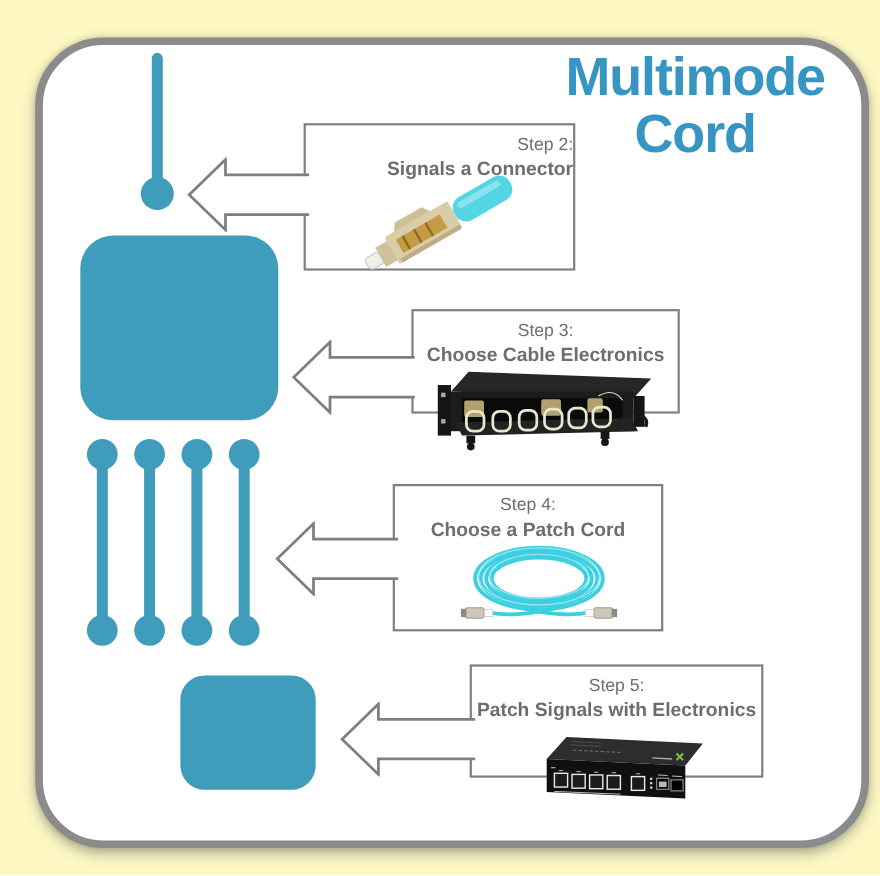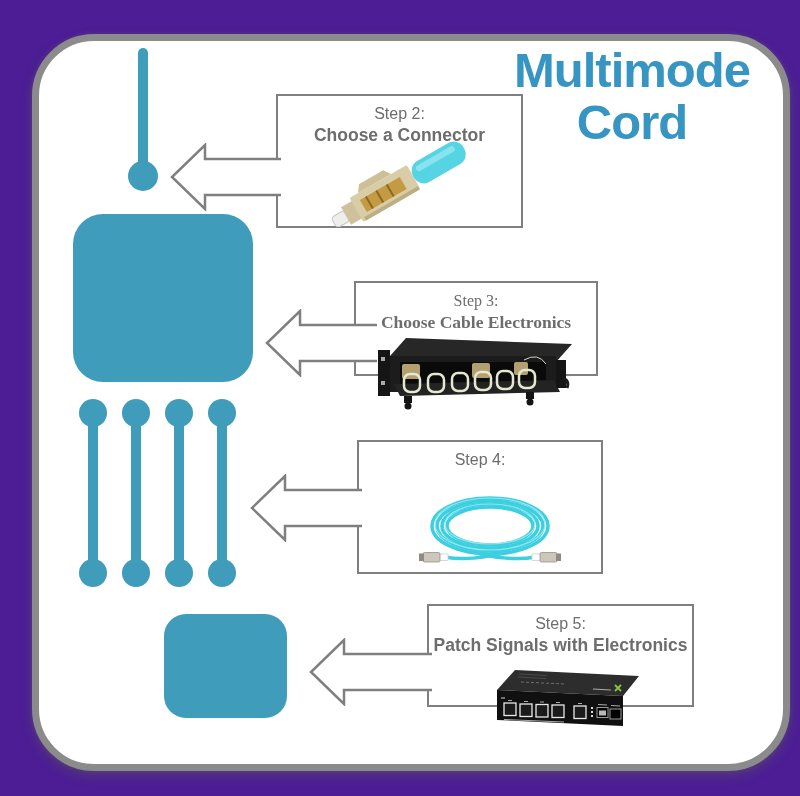--- a/index.html
+++ b/index.html
@@ -1,17 +1,17 @@
 <!DOCTYPE html>
 <html style="--teal-shape: #3f9cba; --title-blue: #3795c4; --box-border: #7f7f7f; --text-gray: #6d6d6d; --outer-border: #8b8b8b; --aqua-cable: #3ccfe0;"><head>
 <meta charset="utf-8">
 <style>
   html,body{margin:0;padding:0;background:#ffffff;}
   body{width:800px;height:796px;position:relative;font-family:"Liberation Sans",sans-serif;}
-  #canvas{position:absolute;left:0;top:0;width:800px;height:796px;background:#4c1d95;overflow:hidden;}
+  #canvas{position:absolute;left:0;top:0;width:800px;height:796px;background:#fef9c3;overflow:hidden;}
 
   
   .frame{
     position:absolute;left:32px;top:34px;width:744px;height:723px;
     border:7px solid var(--outer-border,#8b8b8b);border-radius:62px;
     background:#fff;
     box-shadow:0 5px 12px rgba(90,90,90,.45), 0 0 5px rgba(120,120,120,.25);
   }
 
   
@@ -70,41 +70,41 @@
     <div class="teal dot" style="left:165px;top:559px;width:28px;height:28px;"></div>
   </div>
   <div>
     <div class="cord-line" style="left:217px;top:413px;height:160px;"></div>
     <div class="teal dot" style="left:208px;top:399px;width:28px;height:28px;"></div>
     <div class="teal dot" style="left:208px;top:559px;width:28px;height:28px;"></div>
   </div>
 
   <div class="teal" style="left:164px;top:614px;width:123px;height:104px;border-radius:22px;"></div>
 
-  <div class="callout" style="left:276px;top:94px;width:247px;height:134px;">
+  <div class="callout" style="left:276px;top:112px;width:247px;height:134px;text-align:right;">
     <div class="step-label">Step 2:</div>
-    <div class="step-title">Choose a Connector</div>
+    <div class="step-title">Signals a Connector</div>
     <svg style="left:46px;top:36px;" width="155" height="95" viewBox="0 0 155 95">
       <g transform="translate(74,54) rotate(-30)">
         <rect x="-74" y="-6" width="16" height="12" rx="4" fill="#eeeeec" stroke="#c8c8c4" stroke-width="1"></rect>
         <rect x="-60" y="-10" width="14" height="20" fill="#cec19b"></rect>
         <rect x="-48" y="-14" width="66" height="28" rx="2" fill="#d9cda7"></rect>
         <polygon points="-38,-14 -33,-21 -5,-21 0,-14" fill="#cdc096"></polygon>
         <rect x="-45" y="10" width="62" height="4" fill="#bcae84"></rect>
         <rect x="-40" y="-7" width="46" height="14" fill="#c49a44"></rect>
         <line x1="-33" y1="-7" x2="-33" y2="7" stroke="#8a6a22" stroke-width="2"></line>
         <line x1="-21" y1="-7" x2="-21" y2="7" stroke="#8a6a22" stroke-width="2"></line>
         <line x1="-9" y1="-7" x2="-9" y2="7" stroke="#8a6a22" stroke-width="2"></line>
         <rect x="18" y="-12" width="58" height="24" rx="11" fill="#55d4e4"></rect>
         <rect x="24" y="-8" width="44" height="6" rx="3" fill="#9ae8f1" opacity="0.75"></rect>
       </g>
     </svg>
   </div>
 
-  <div class="callout" style="left:354px;top:281px;width:244px;height:95px;font-family:Liberation Serif, serif;">
+  <div class="callout" style="left:374px;top:281px;width:244px;height:95px;">
     <div class="step-label">Step 3:</div>
     <div class="step-title">Choose Cable Electronics</div>
     <svg style="left:20px;top:47px;" width="200" height="82" viewBox="0 0 200 82">
       <polygon points="14,26 30,8 196,14 180,32" fill="#272727"></polygon>
       <rect x="2" y="20" width="12" height="46" fill="#151515"></rect>
       <rect x="5" y="27" width="4" height="4" fill="#dcdcdc" opacity="0.75"></rect>
       <rect x="5" y="51" width="4" height="4" fill="#dcdcdc" opacity="0.75"></rect>
       <rect x="14" y="26" width="166" height="36" fill="#1c1c1c"></rect>
       <rect x="24" y="32" width="146" height="24" fill="#0a0a0a"></rect>
       <polygon points="18,54 178,50 184,62 24,66" fill="#232323"></polygon>
@@ -124,20 +124,21 @@
       <path d="M 186 48 q 8 2 5 10" stroke="#1a1a1a" stroke-width="3" fill="none"></path>
       <rect x="28" y="66" width="8" height="7" fill="#141414"></rect>
       <circle cx="32" cy="76" r="3.5" fill="#141414"></circle>
       <rect x="150" y="62" width="8" height="7" fill="#141414"></rect>
       <circle cx="154" cy="72" r="3.5" fill="#141414"></circle>
     </svg>
   </div>
 
   <div class="callout" style="left:357px;top:440px;width:246px;height:134px;">
     <div class="step-label">Step 4:</div>
+    <div class="step-title">Choose a Patch Cord</div>
     <svg style="left:56px;top:51px;" width="150" height="78" viewBox="0 0 150 78">
       <g fill="none" stroke="#3ccfe0" stroke-width="3.5">
         <ellipse cx="75" cy="33" rx="58" ry="28"></ellipse>
         <ellipse cx="75" cy="33" rx="53" ry="25"></ellipse>
         <ellipse cx="75" cy="33" rx="48" ry="22"></ellipse>
         <ellipse cx="75" cy="33" rx="43" ry="19"></ellipse>
       </g>
       <g fill="none" stroke="#9ae8f1" stroke-width="1.2" opacity="0.9">
         <ellipse cx="75" cy="31" rx="55" ry="26"></ellipse>
         <ellipse cx="75" cy="31" rx="45" ry="20"></ellipse>

